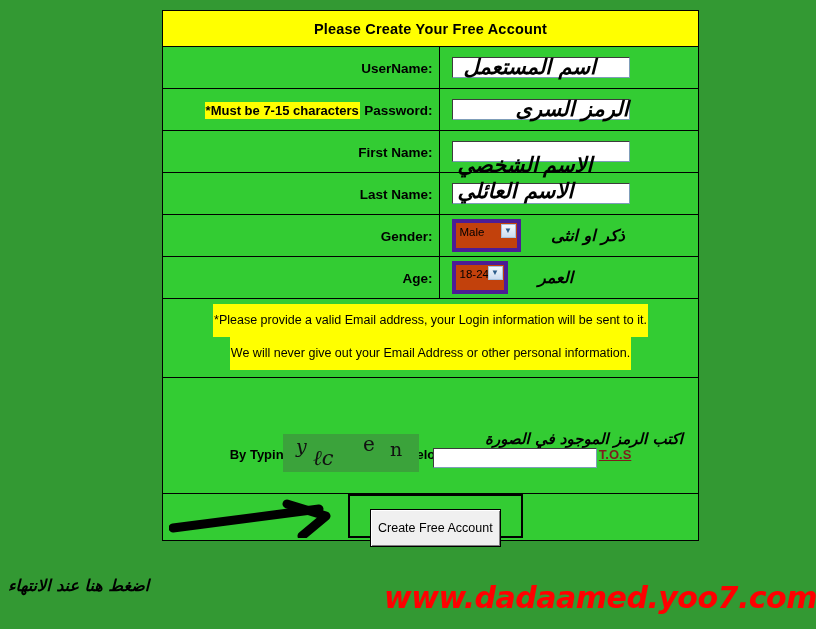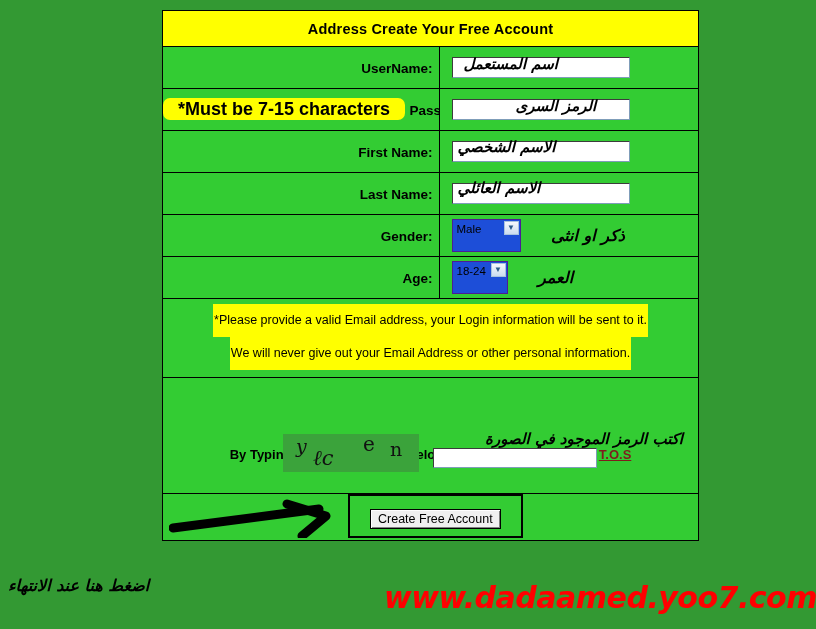--- a/index.html
+++ b/index.html
@@ -52,24 +52,23 @@
     white-space: nowrap;
   }
   .label-txt {
     font-weight: bold;
     font-size: 13.5px;
     color: #000000;
   }
   .hint-hl {
     background: #ffff00;
     font-weight: bold;
-    font-size: 18px;
-    color: #000000;
-    padding: 1px 15px;
-    border-radius: 7px;
+    font-size: 13px;
+    color: #000000;
+    padding: 1px 1px;
   }
 
   .field-cell {
     padding-left: 12px !important;
     position: relative;
   }
 
   .txtbox {
     display: inline-block;
     background: #ffffff;
@@ -87,30 +86,30 @@
     font-family: "DejaVu Sans", sans-serif;
     font-style: italic;
     font-weight: bold;
     color: #000000;
     direction: rtl;
     white-space: nowrap;
     pointer-events: none;
   }
   .ar-over {
     position: absolute;
-    font-size: 15px;
+    font-size: 21px;
     z-index: 5;
   }
 
   
   .sel {
     display: inline-block;
     position: relative;
-    background: #1d4ed8;
-    border: 1px solid #4c1d95;
+    background: #c2410c;
+    border: 4px solid #4c1d95;
     height: 33px;
     vertical-align: middle;
     font-size: 11.5px;
     color: #000000;
     font-family: "Liberation Sans", sans-serif;
     box-sizing: border-box;
   }
   .sel .sel-val {
     position: absolute;
     left: 4px;
@@ -251,21 +250,21 @@
   #create-account-button {
     position: absolute;
     left: 20px;
     top: 13px;
     background: #f0f0f0;
     border: 1px solid #000000;
     box-shadow: inset 1px 1px 0 #ffffff, inset -1px -1px 0 #808080;
     font-family: "Liberation Sans", sans-serif;
     font-size: 12.5px;
     color: #000000;
-    padding: 2px 7px;
+    padding: 11px 7px;
     cursor: pointer;
   }
 
   
   #pointer-arrow {
     position: absolute;
     left: 6px;
     top: 2px;
     width: 190px;
     height: 42px;
@@ -301,21 +300,21 @@
 <body>
 
 <table id="reg-table">
   <colgroup>
       <col style="width:276px">
       <col style="width:259px">
     </colgroup>
   <tbody>
 
     <tr>
-      <td class="title-cell" colspan="2">Address Create Your Free Account</td>
+      <td class="title-cell" colspan="2">Please Create Your Free Account</td>
     </tr>
 
     <tr>
       <td class="label-cell">
         <span class="label-txt">UserName:</span>
       </td>
       <td class="field-cell">
         <span class="txtbox"></span>
         <span class="ar ar-over" style="left:24px; top:8px;">اسم المستعمل</span>
       </td>
@@ -331,21 +330,21 @@
         <span class="ar ar-over" style="left:32px; top:8px;margin-left:44px;">الرمز السرى</span>
       </td>
     </tr>
 
     <tr>
       <td class="label-cell">
         <span class="label-txt">First Name:</span>
       </td>
       <td class="field-cell">
         <span class="txtbox"></span>
-        <span class="ar ar-over" style="left:18px; top:7px;">الاسم الشخصي</span>
+        <span class="ar ar-over" style="left:18px; top:22px;font-family:Liberation Serif, serif;">الاسم الشخصي</span>
       </td>
     </tr>
 
     <tr>
       <td class="label-cell">
         <span class="label-txt">Last Name:</span>
       </td>
       <td class="field-cell">
         <span class="txtbox"></span>
         <span class="ar ar-over" style="left:18px; top:6px;">الاسم العائلي</span>

